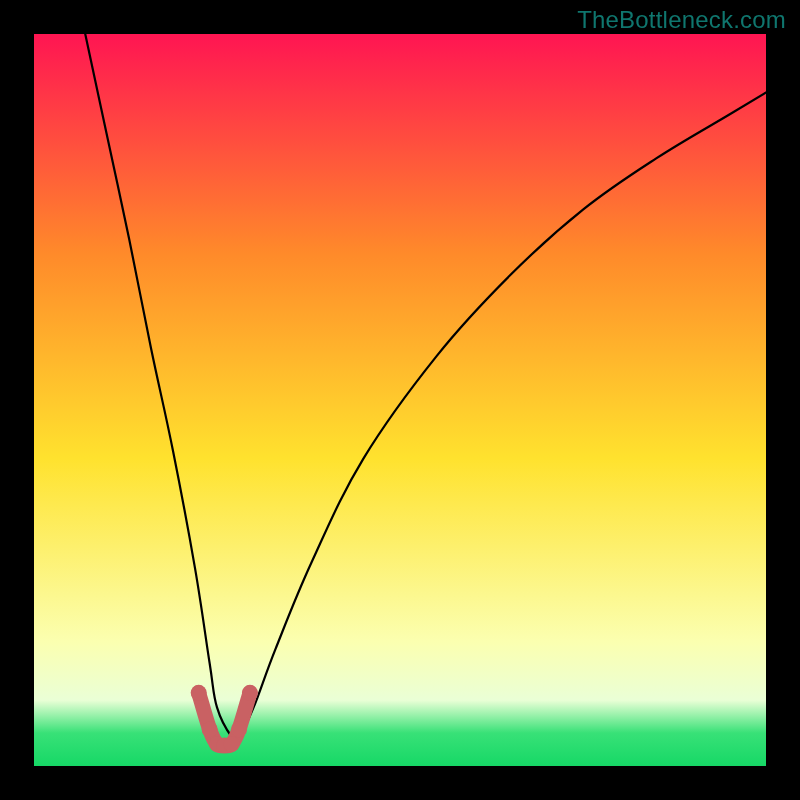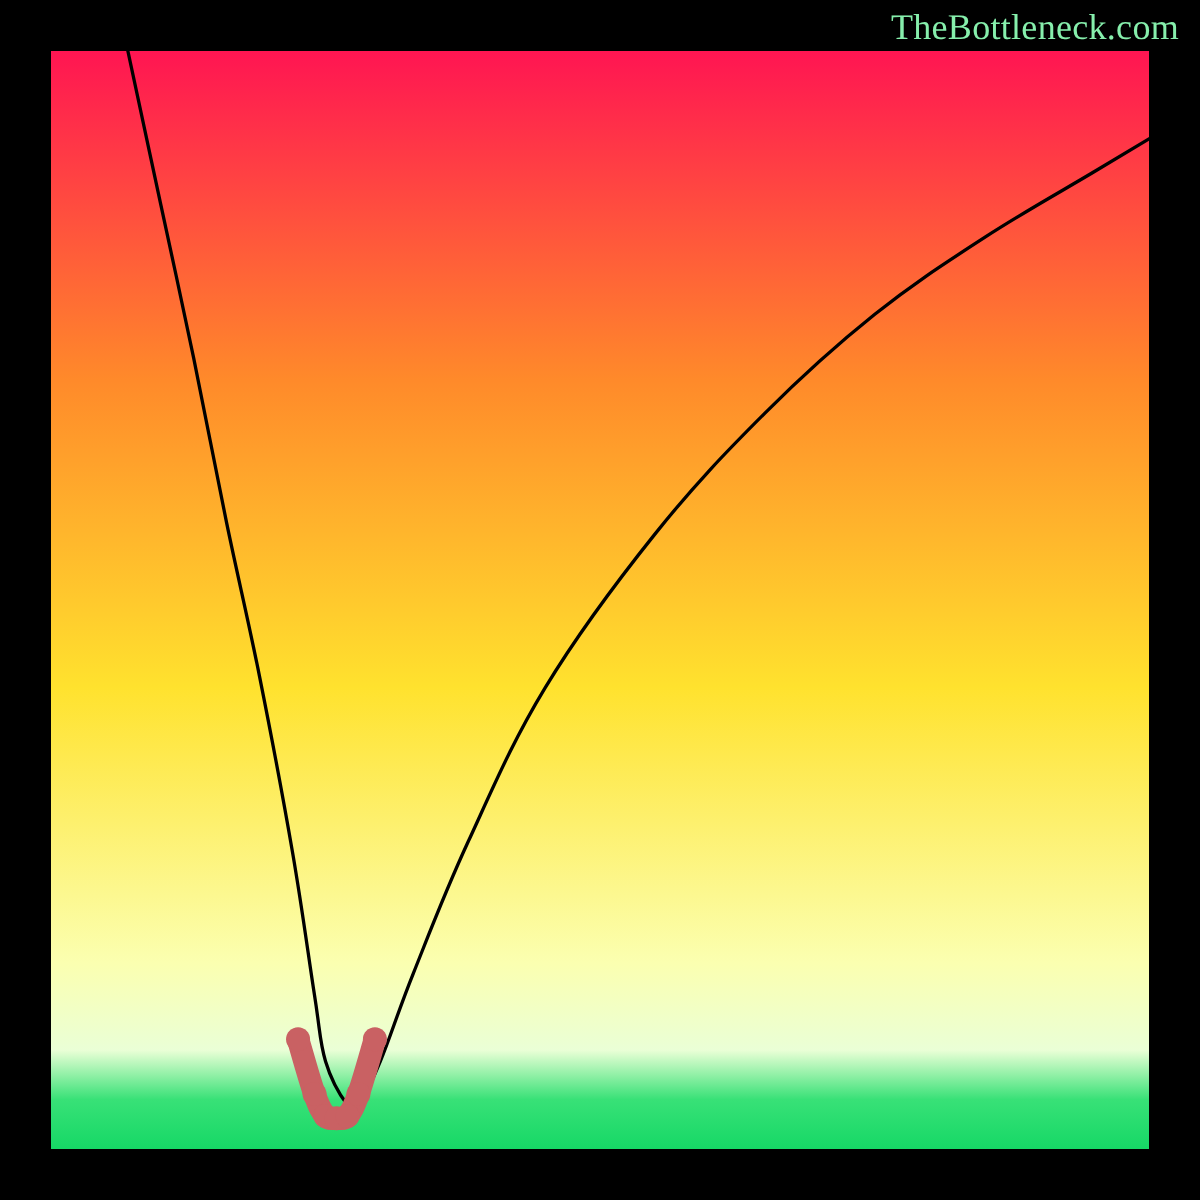--- a/index.html
+++ b/index.html
@@ -16,26 +16,25 @@
     left: 0;
     top: 0;
     width: 800px;
     height: 800px;
     background: #000;
   }
   .watermark {
     position: absolute;
     top: 6px;
     right: 14px;
-    color: #86efac;
+    color: #0f766e;
     font-size: 24px;
     font-weight: 400;
     letter-spacing: 0.2px;
     user-select: none;
-    font-family: Liberation Serif, serif;
   }
   .plot {
     position: absolute;
     left: 34px;
     top: 34px;
     width: 732px;
     height: 732px;
   }
   svg {
     display: block;

